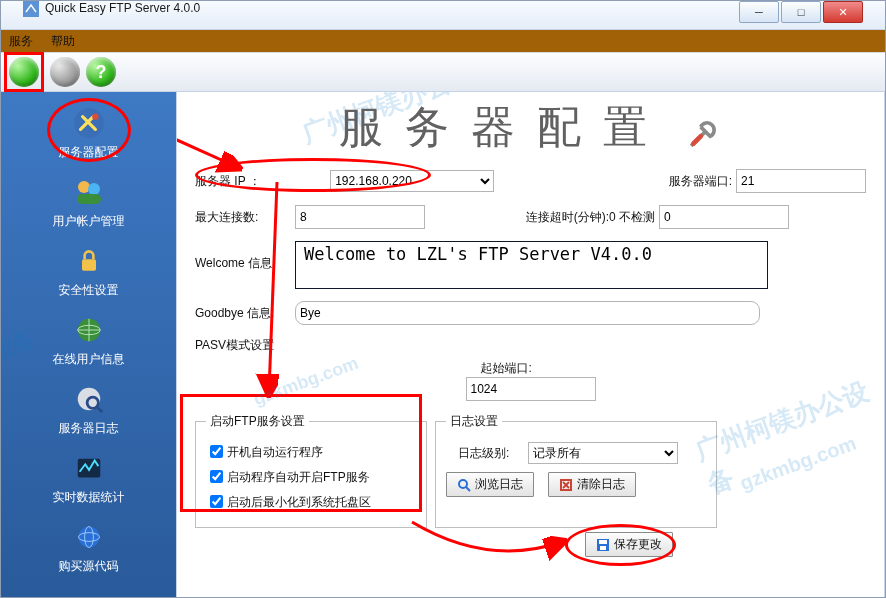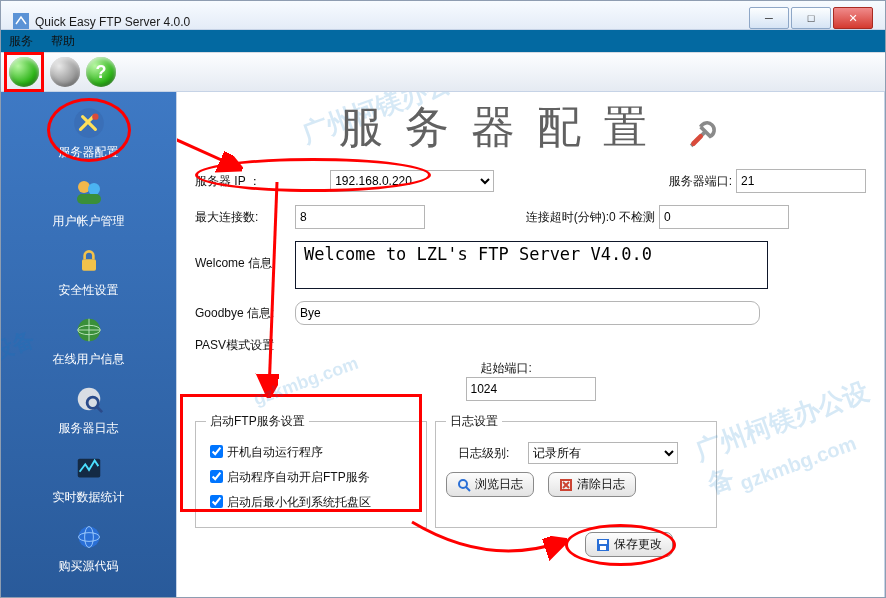--- a/index.html
+++ b/index.html
@@ -1,25 +1,25 @@
 <!DOCTYPE html>
 <html><head>
 <meta charset="utf-8">
 <style>
   html,body{margin:0;padding:0;height:100%;font-family:"Microsoft YaHei","SimSun",Tahoma,sans-serif;font-size:12px;color:#111;background:#fff;}
   .window{width:886px;height:598px;position:relative;border:1px solid #8e9db1;box-sizing:border-box;background:#f4f7fb;overflow:hidden;}
   
-  .titlebar{height:28px;background:linear-gradient(#f7fbff,#e4ecf7);display:flex;align-items:flex-end;padding:0 12px;border-bottom:1px solid #c6d3e6;}
+  .titlebar{height:28px;background:linear-gradient(#f7fbff,#e4ecf7);display:flex;align-items:flex-start;padding:0 22px;border-bottom:1px solid #c6d3e6;}
   .app-icon{width:16px;height:16px;margin-right:6px;}
   .title-text{flex:1;font-size:12px;color:#1a1a1a;}
   .win-btns{display:flex;gap:2px;}
   .win-btn{width:38px;height:20px;border:1px solid #8ea7c7;background:linear-gradient(#fcfeff,#d6e4f5);border-radius:2px;display:flex;align-items:center;justify-content:center;font-size:11px;color:#2a2a2a;cursor:default;}
   .win-btn.close{background:linear-gradient(#f08b8b,#d43a30);color:#fff;border-color:#a82a22;}
   
-  .menubar{height:22px;background:#0369a1;border-bottom:1px solid #d6dbe3;display:flex;align-items:center;padding:0 4px;gap:10px;}
+  .menubar{height:22px;background:#a16207;border-bottom:1px solid #d6dbe3;display:flex;align-items:center;padding:0 4px;gap:10px;}
   .menubar span{padding:2px 4px;}
   
   .toolbar{height:38px;background:linear-gradient(#fcfdff,#e5eaf2);border-bottom:1px solid #c6d3e6;display:flex;align-items:center;padding:0 6px;gap:6px;}
   .tool-green,.tool-gray,.tool-help{width:30px;height:30px;border-radius:50%;position:relative;box-shadow:inset 0 2px 4px rgba(255,255,255,.7),inset 0 -2px 4px rgba(0,0,0,.25);}
   .tool-green{background:radial-gradient(circle at 30% 30%,#b6f7a1,#2fb51a 60%,#0f6b05);}
   .tool-gray{background:radial-gradient(circle at 30% 30%,#e8e8e8,#9a9a9a 60%,#5b5b5b);}
   .tool-help{background:radial-gradient(circle at 30% 30%,#b6f7a1,#2fb51a 60%,#0f6b05);display:flex;align-items:center;justify-content:center;color:#fff;font-weight:bold;font-size:18px;}
   .tool-box-red{border:3px solid #f00;padding:2px;margin-left:-3px;}
   
   .client{display:flex;height:calc(100% - 28px - 22px - 38px);}
@@ -36,21 +36,21 @@
   .row{display:flex;align-items:center;margin:12px 0;}
   .row .lab{width:100px;text-align:left;font-size:12px;}
   .row .lab2{width:145px;text-align:right;padding-right:4px;}
   input[type=text]{border:1px solid #b5b5b5;height:20px;padding:1px 4px;font-size:12px;background:#fff;width:150px;}
   select{border:1px solid #b5b5b5;height:22px;font-size:12px;width:150px;background:#fff;}
   textarea{border:1px solid #0f172a;font-size:17px;padding:2px 8px;resize:none;width:455px;height:42px;}
   fieldset{border:1px solid #bfbfbf;padding:6px 10px 10px 10px;margin:0;}
   legend{font-size:12px;padding:0 4px;}
   label.cb{display:block;margin:6px 0;font-size:12px;}
   label.cb input{vertical-align:-2px;margin-right:4px;}
-  .btn{display:inline-flex;align-items:center;gap:4px;padding:3px 10px;border:1px solid #8a8a8a;border-radius:7px;background:linear-gradient(#fdfdfd,#e3e3e3);font-size:12px;cursor:default;}
+  .btn{display:inline-flex;align-items:center;gap:4px;padding:3px 10px;border:1px solid #8a8a8a;border-radius:1px;background:linear-gradient(#fdfdfd,#e3e3e3);font-size:12px;cursor:default;}
   .ell-red{border:3px solid #f00;border-radius:50%;position:absolute;}
   .box-red{border:3px solid #f00;position:absolute;}
   .arrow{position:absolute;stroke:#f00;stroke-width:3;fill:none;}
   
   .wm{position:absolute;color:rgba(0,120,200,.16);font-size:26px;transform:rotate(-20deg);pointer-events:none;font-weight:bold;}
 </style>
 </head>
 <body>
 
 <div class="window">

